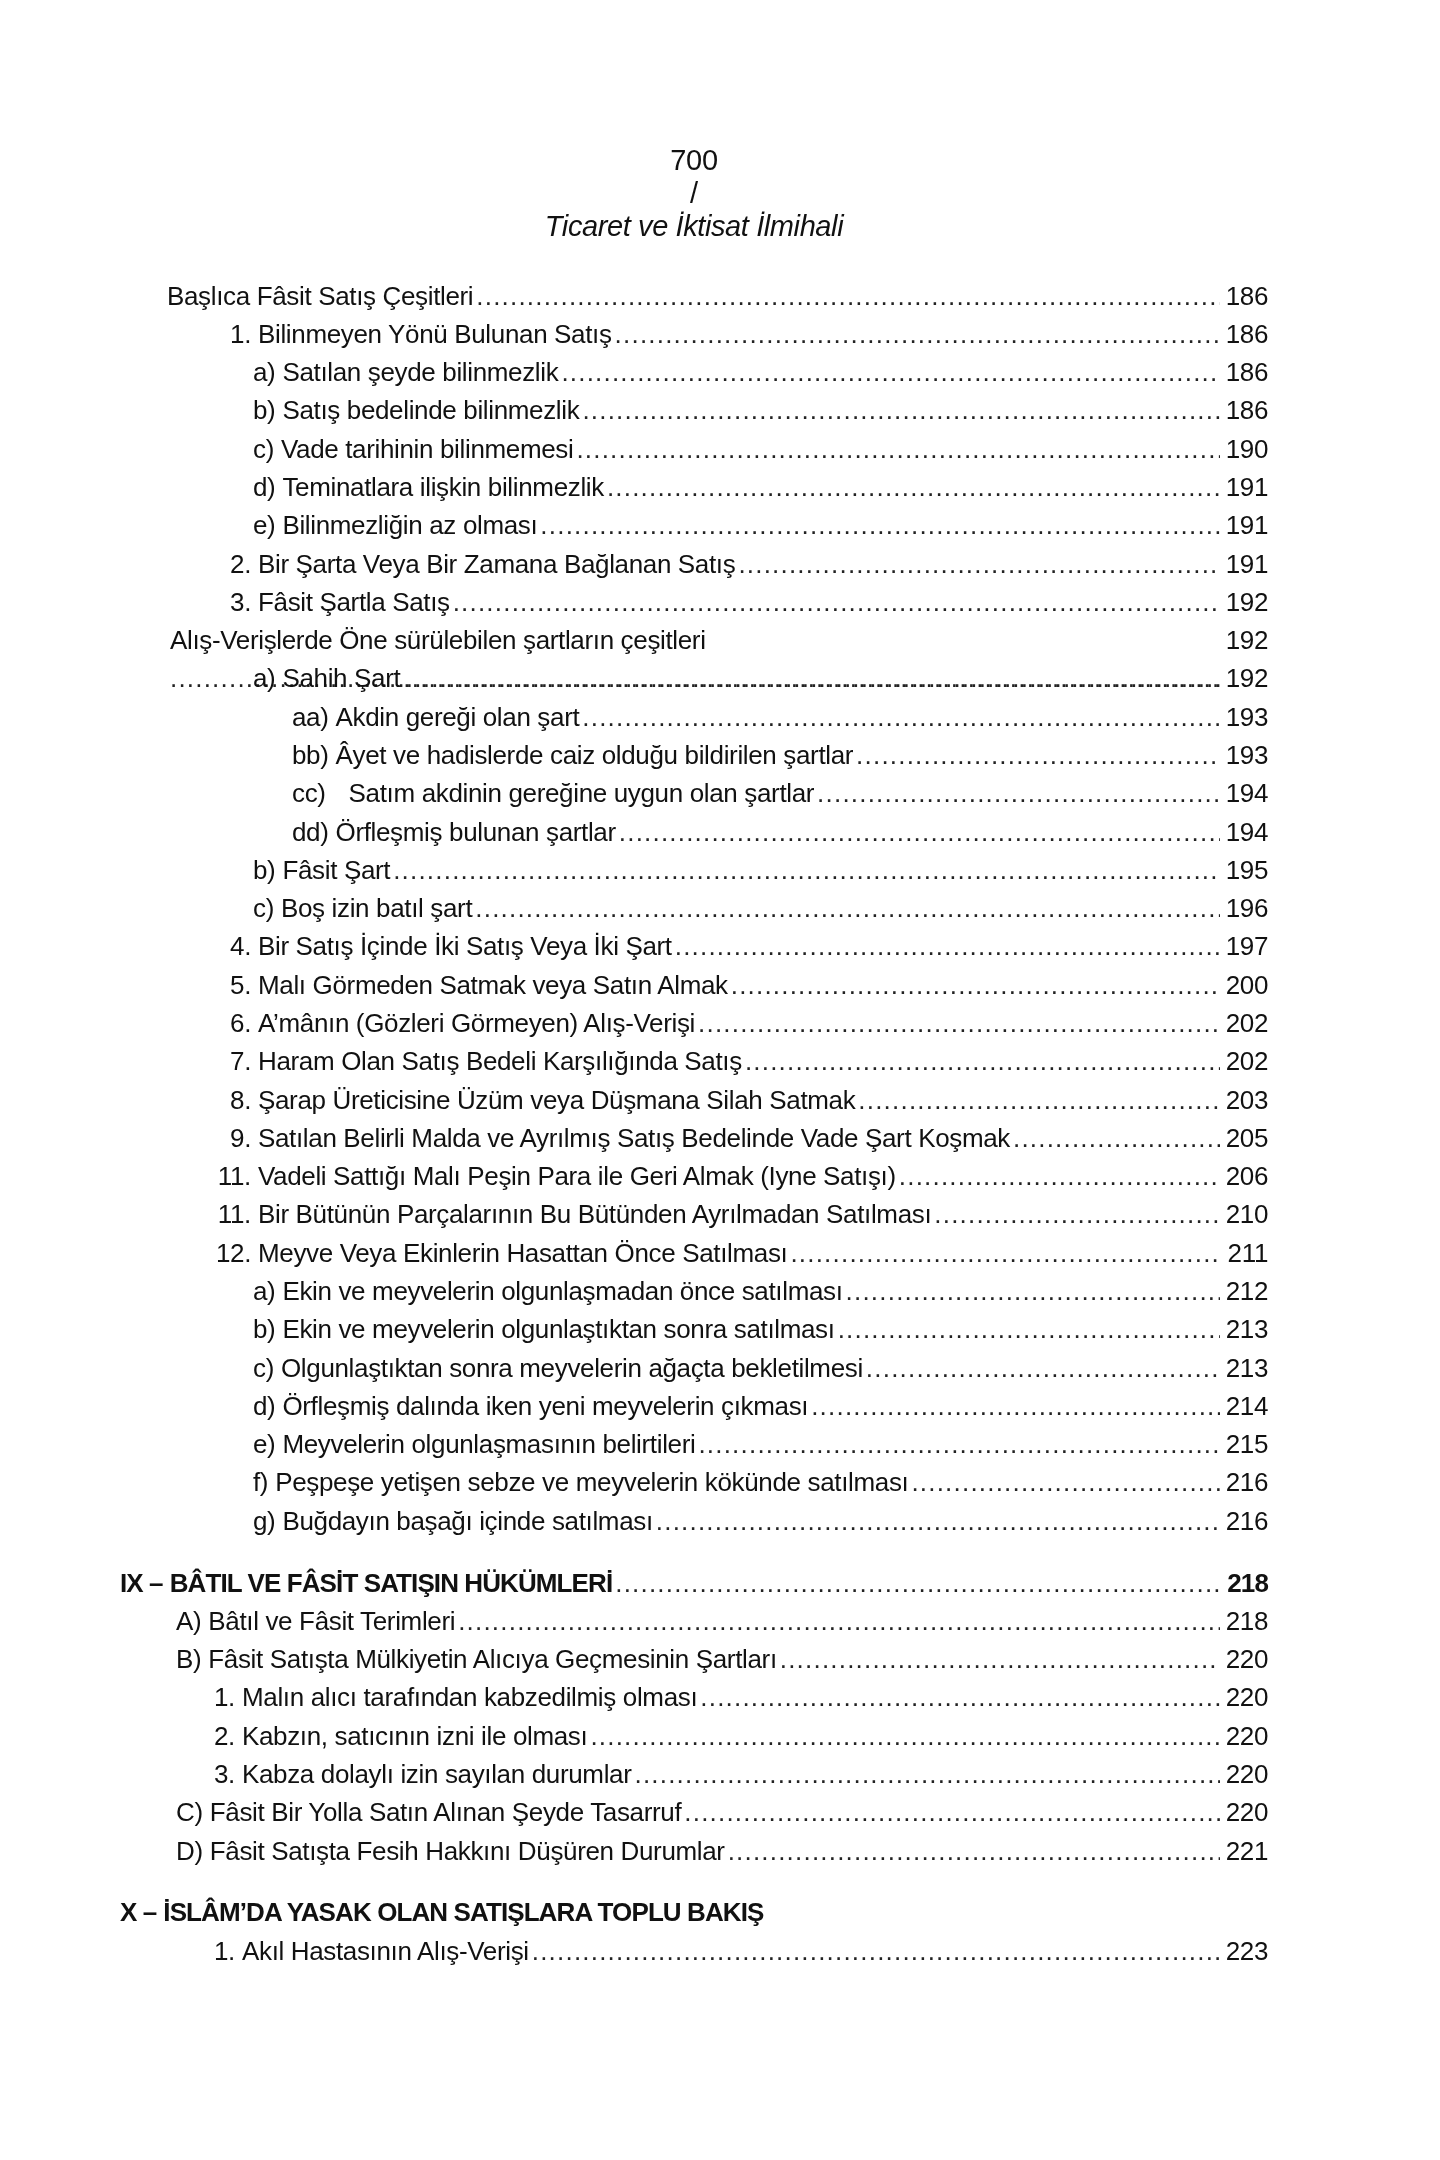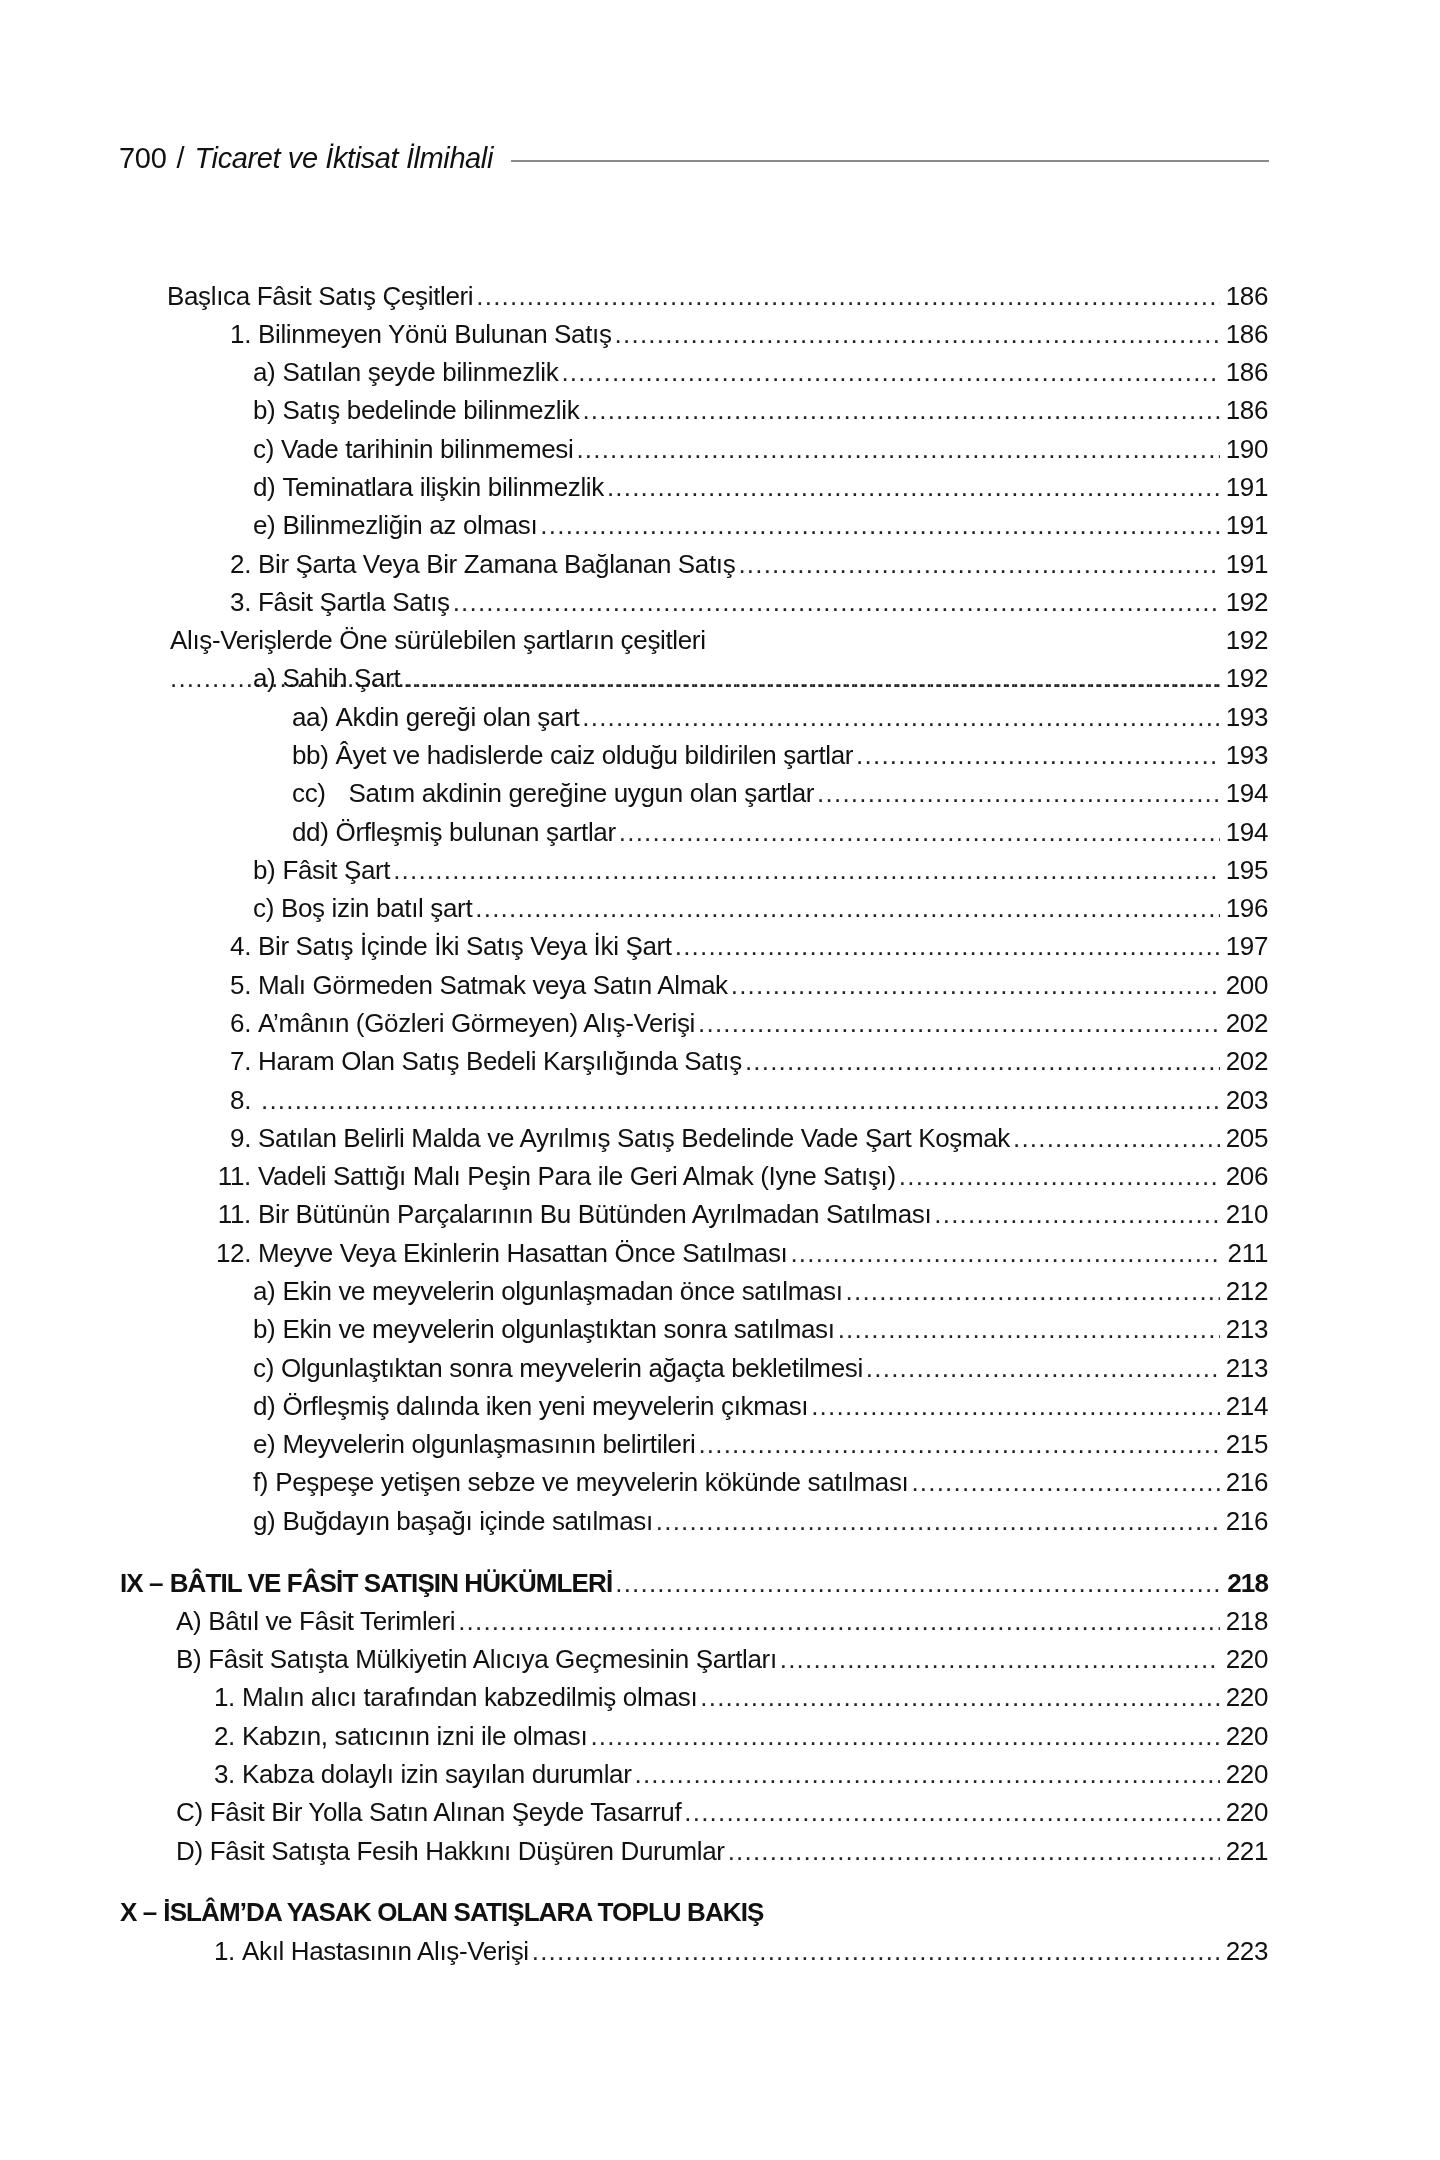--- a/index.html
+++ b/index.html
@@ -1,22 +1,22 @@
 <!DOCTYPE html>
 <html><head>
 <meta charset="utf-8">
 <style>
   html, body { margin: 0; padding: 0; background: #ffffff; }
   body {
     width: 1440px; height: 2160px; position: relative; overflow: hidden;
     font-family: "Liberation Sans", sans-serif; color: #111111;
   }
   .running-head {
-    position: absolute; left: 119px; top: 138px; width: 1150px; height: 40px;
-    display: flex; align-items: center;
+    position: absolute; left: 119px; top: 144px; width: 1150px; height: 40px;
+    display: flex; align-items: center; flex-direction: column;
   }
   .running-head .pagenum { font-size: 29px; letter-spacing: -0.3px; }
   .running-head .sep { font-size: 29px; margin: 0 10px; }
   .running-head .title { font-size: 29px; font-style: italic; letter-spacing: -0.4px; }
   .running-head .rule {
     flex: 1; height: 2px; background: #8a8a8a; margin-left: 18px; margin-top: 6px;
   }
 
   .toc {
     position: absolute; left: 0; top: 277px; width: 1440px;
@@ -219,20 +219,21 @@
       <div class="lead" style="left: 207px; right: 218px;">
         <span class="num" style="width: 44px; margin-right: 7px;">7.</span>
         <span class="text">Haram Olan Satış Bedeli Karşılığında Satış</span>
         <span class="dots"></span>
       </div>
       <span class="page">202</span>
     </div>
     <div class="row" style="top: 804px;">
       <div class="lead" style="left: 207px; right: 218px;">
         <span class="num" style="width: 44px; margin-right: 7px;">8.</span>
+        <span class="text">Şarap Üreticisine Üzüm veya Düşmana Silah Satmak</span>
         <span class="dots"></span>
       </div>
       <span class="page">203</span>
     </div>
     <div class="row" style="top: 842px;">
       <div class="lead" style="left: 207px; right: 218px;">
         <span class="num" style="width: 44px; margin-right: 7px;">9.</span>
         <span class="text">Satılan Belirli Malda ve Ayrılmış Satış Bedelinde Vade Şart Koşmak</span>
         <span class="dots"></span>
       </div>

